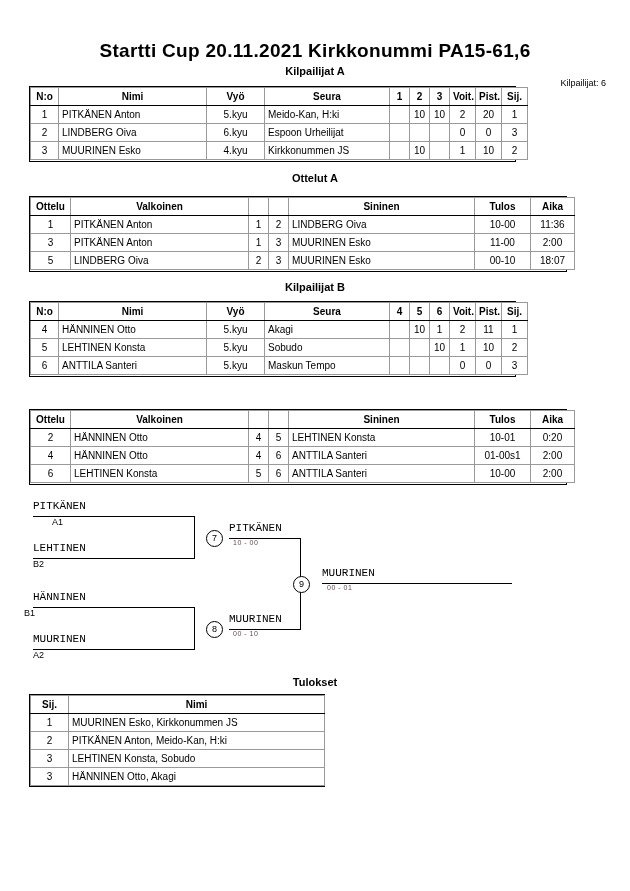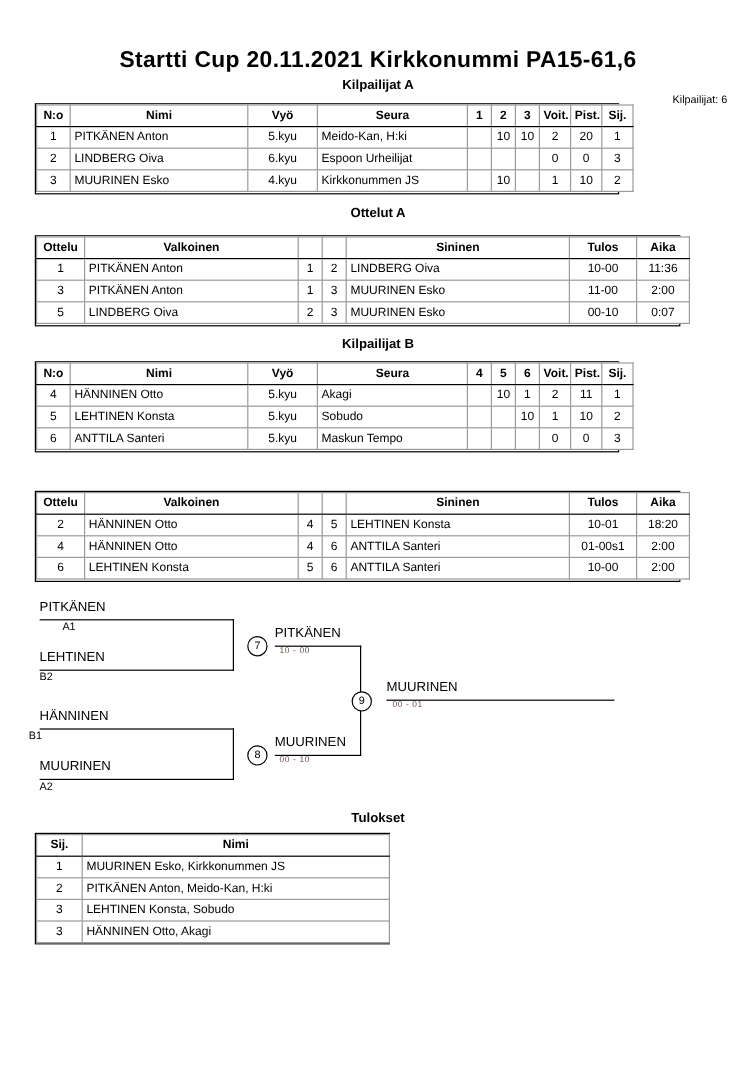--- a/index.html
+++ b/index.html
@@ -88,20 +88,21 @@
     height: 180px;
   }
   .br-line {
     position: absolute;
     background: #000000;
   }
   .br-name {
     position: absolute;
     font-size: 11px;
     white-space: nowrap;
+    font-family: Liberation Mono, monospace;
   }
   .br-seed {
     position: absolute;
     font-size: 9px;
     white-space: nowrap;
   }
   .br-score {
     position: absolute;
     font-size: 7px;
     color: #6b4a4a;
@@ -239,21 +240,21 @@
       <td class="c">11-00</td>
       <td class="c">2:00</td>
     </tr>
     <tr>
       <td class="c">5</td>
       <td class="l">LINDBERG Oiva</td>
       <td class="c">2</td>
       <td class="c">3</td>
       <td class="l">MUURINEN Esko</td>
       <td class="c">00-10</td>
-      <td class="c">0:07</td>
+      <td class="c">18:07</td>
     </tr>
   </tbody>
 </table>
 
 <div class="section-title" style="top:281px;">Kilpailijat B</div>
 
 <div class="outer-frame" style="left:29px; top:301px; width:487px; height:76px;"></div>
 <table class="sheet" id="pool-b-table" style="left:30px; top:302px; width:485px;">
   <colgroup>
     <col style="width:28px">
@@ -346,21 +347,21 @@
     </tr>
   </thead>
   <tbody>
     <tr>
       <td class="c">2</td>
       <td class="l">HÄNNINEN Otto</td>
       <td class="c">4</td>
       <td class="c">5</td>
       <td class="l">LEHTINEN Konsta</td>
       <td class="c">10-01</td>
-      <td class="c">18:20</td>
+      <td class="c">0:20</td>
     </tr>
     <tr>
       <td class="c">4</td>
       <td class="l">HÄNNINEN Otto</td>
       <td class="c">4</td>
       <td class="c">6</td>
       <td class="l">ANTTILA Santeri</td>
       <td class="c">01-00s1</td>
       <td class="c">2:00</td>
     </tr>

